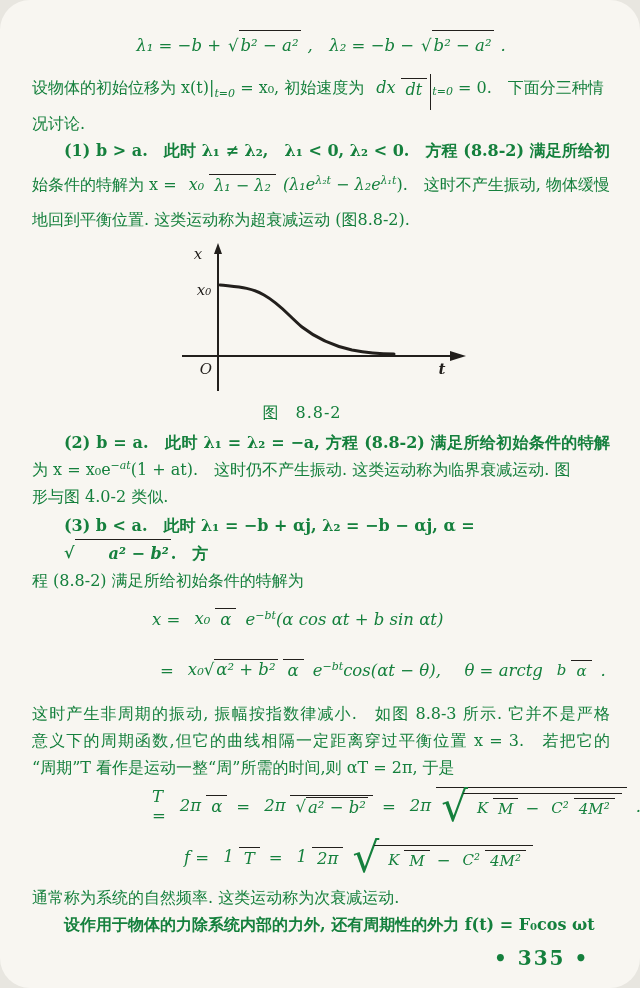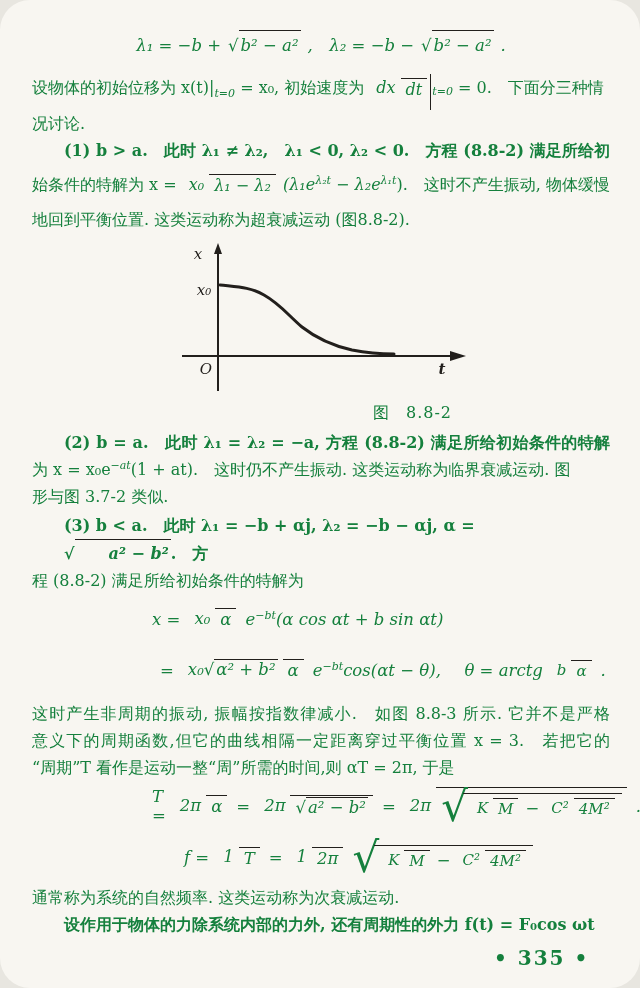--- a/index.html
+++ b/index.html
@@ -27,40 +27,40 @@
   .ctr { justify-content: center; }
 
   
   .fr { display: inline-flex; flex-direction: row; align-items: center;
         vertical-align: middle; line-height: 1.25; margin: 0 2px; }
   .fr > .n { padding: 0 5px 1px; }
   .fr > .d { padding: 1px 5px 0; border-top: 1.4px solid #221f1c; }
   .frs { font-size: 15px; }
 
   
-  .sq { white-space: nowrap; display: inline-flex; align-items: flex-end; }
+  .sq { white-space: nowrap; display: inline-flex; align-items: center; }
   .sq::before { content: "√"; }
   .sq > .rd { border-top: 1.3px solid #221f1c; padding: 0 2px; }
 
   
   .sqb { display: inline-flex; align-items: center; }
   .sqb::before { content: "√"; font-size: 42px; line-height: 0.85; margin-right: -5px; font-style: normal; }
   .sqb > .rd { display: inline-flex; align-items: center; gap: 5px;
                border-top: 1.6px solid #221f1c; padding: 4px 5px 0 7px; }
 
   sup { font-size: 11px; line-height: 0; font-style: italic; }
   sub.small { font-size: 11px; line-height: 0; font-style: italic; }
 
   
   .ev { display: inline-flex; align-items: flex-end; vertical-align: middle; }
   .ev-bar { border-left: 1.5px solid #221f1c; height: 36px; margin: 0 1px 0 1px; }
   .ev-sub { font-size: 11px; font-style: italic; transform: translateY(3px); }
 
   .figwrap { margin: 10px 0 0 150px; }
-  .caption { width: 300px; margin-left: 120px; text-align: right; line-height: 24px; letter-spacing: 1px; }
+  .caption { width: 300px; margin-left: 120px; text-align: center; line-height: 24px; letter-spacing: 1px; }
   .caption .cap-label { margin-right: 16px; }
 
   .pagenum { position: absolute; left: 494px; top: 946px; font-weight: bold; letter-spacing: 2px; font-size: 20px; }
 
   svg text { font-family: "DejaVu Serif", serif; font-style: italic; font-size: 15px; fill: #221f1c; }
 </style>
 </head>
 <body>
 
 <div class="page">
@@ -120,21 +120,21 @@
       </svg>
     </div>
     <div class="caption">
       <span class="cap-label">图</span><span>8.8-2</span>
     </div>
 
     <div class="ln ind jl" style="margin-top:4px;"><span>(2) b = a.　此时 λ₁ = λ₂ = −a, 方程 (8.8-2) 满足所给初始条件的特解</span></div>
     <div class="ln">
       <span>为 x = x₀e</span><sup>−at</sup><span>(1 + at).　这时仍不产生振动. 这类运动称为临界衰减运动. 图</span>
     </div>
-    <div class="ln"><span>形与图 3.7-2 类似.</span></div>
+    <div class="ln"><span>形与图 4.0-2 类似.</span></div>
 
     <div class="ln ind" style="margin-top:2px;">
       <span>(3) b &lt; a.　此时 λ₁ = −b + αj, λ₂ = −b − αj, α =</span>
       <span class="sq it">
           <span class="rd">a² − b²</span>
         </span><span>.　方</span>
     </div>
     <div class="ln"><span>程 (8.8-2) 满足所给初始条件的特解为</span></div>
 
     <div class="fx it" style="margin:6px 0 0 120px; line-height:40px;">

